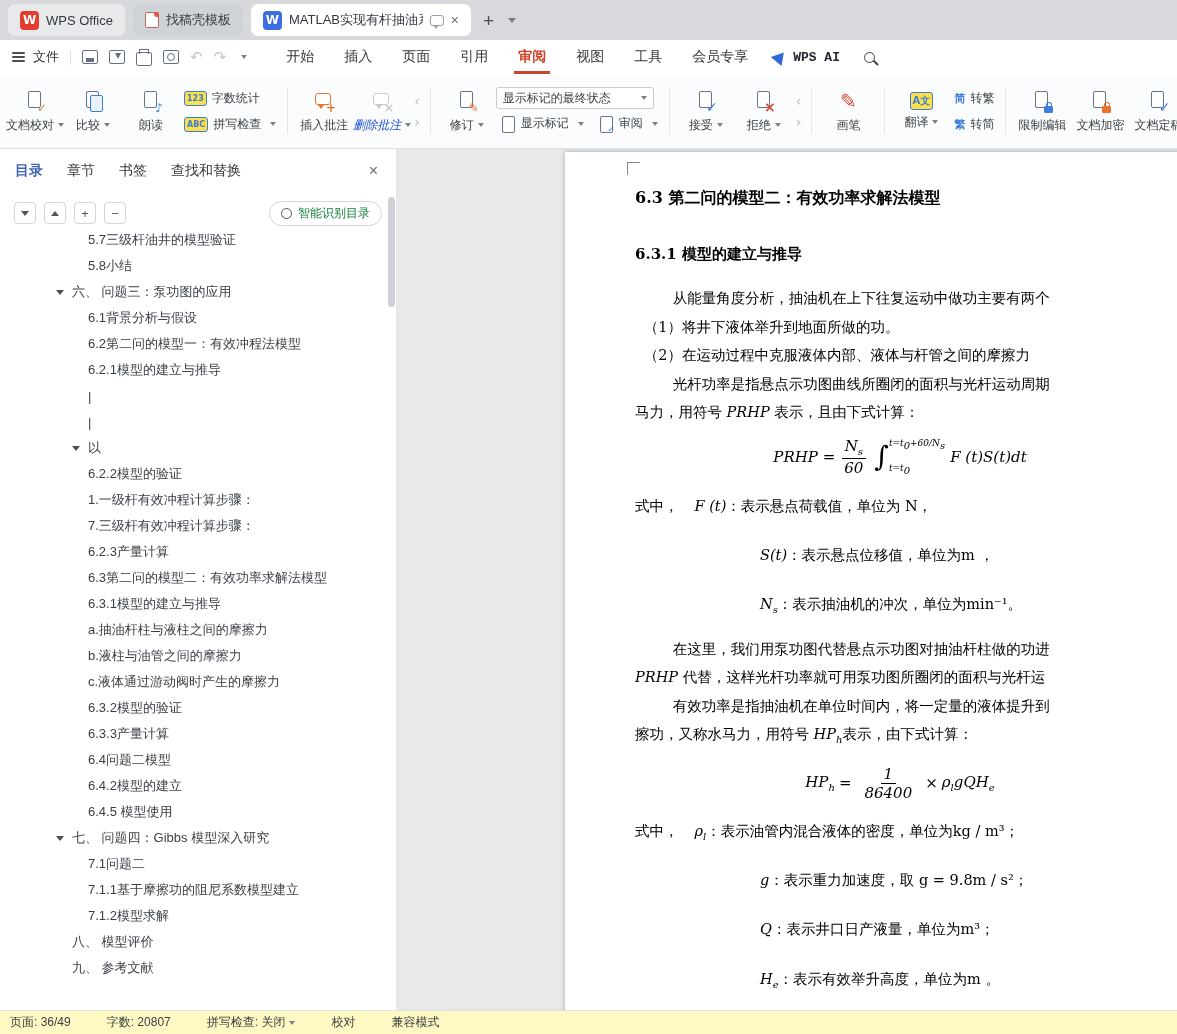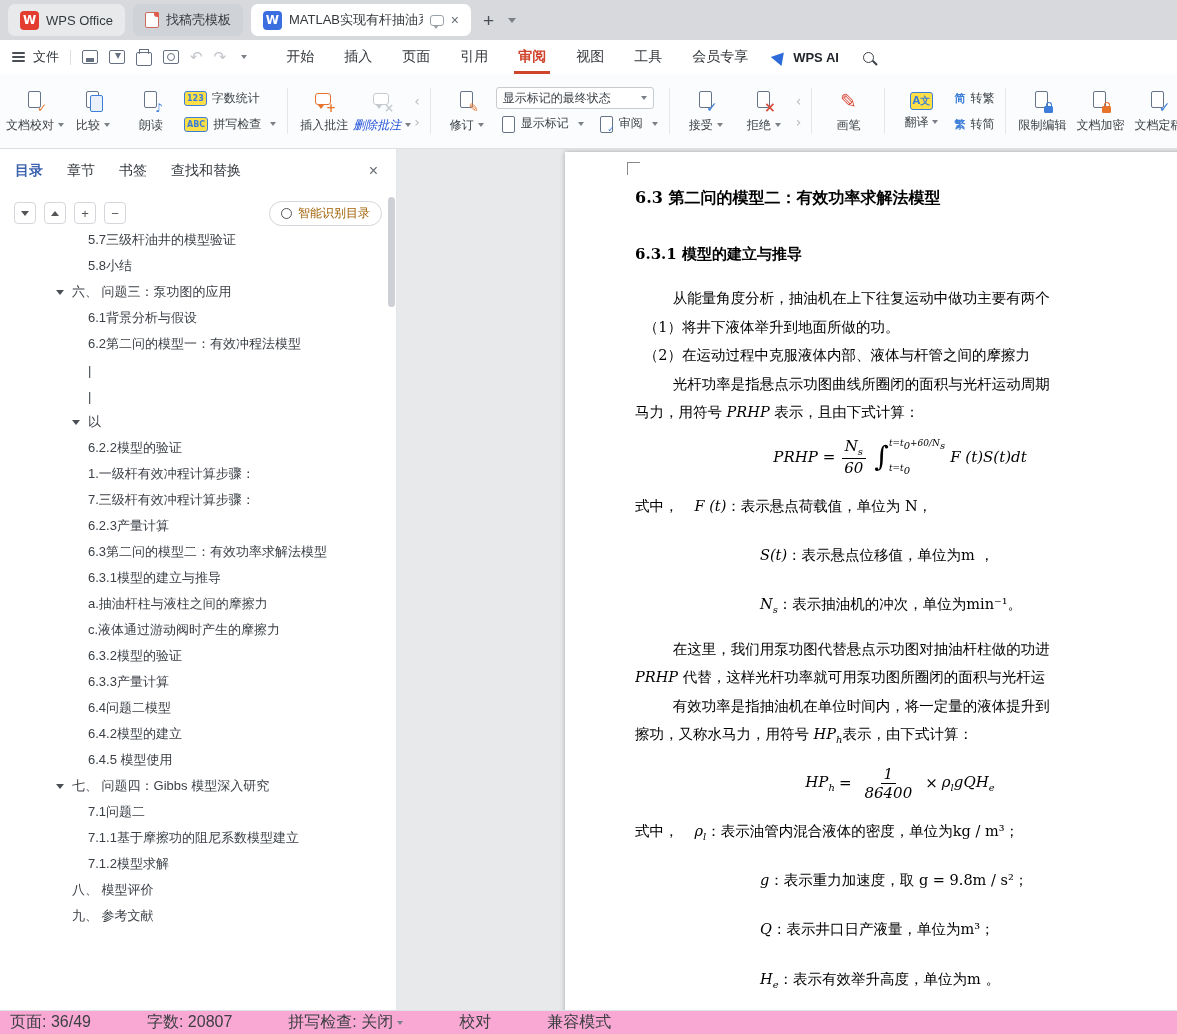--- a/index.html
+++ b/index.html
@@ -43,21 +43,21 @@
   .qic.print::before { content:""; position:absolute; left:2px; top:-4px; right:2px; height:4px;
                        border:1.3px solid #667083; border-bottom:none; }
   .qic.preview::after { content:""; position:absolute; left:3px; top:2px; width:6px; height:6px; border:1.3px solid #667083; border-radius:50%; }
   .qic.export::after { content:""; position:absolute; left:5px; top:2px; width:0; height:0;
                        border-left:3px solid transparent; border-right:3px solid transparent; border-top:6px solid #667083; }
   .undo,.redo { font-size:15px; color:#c0c4c9; font-family:"DejaVu Sans",sans-serif; line-height:1; }
   .menu-items { display:flex; align-items:stretch; margin-left:24px; }
   .mitem { display:flex; align-items:center; padding:0 15px; font-size:14px; color:#34383d; position:relative; }
   .mitem.active { color:#d0442c; font-weight:bold; }
   .mitem.active::after { content:""; position:absolute; left:11px; right:11px; bottom:0; height:3px; background:#d0442c; }
-  .wpsai { display:flex; align-items:center; gap:6px; margin-left:10px; font-size:13px; font-weight:bold; color:#23272d; }
+  .wpsai { display:flex; align-items:center; gap:6px; margin-left:10px; font-size:13px; font-weight:bold; color:#23272d;font-family:Liberation Mono, monospace; }
   .ailogo { width:0; height:0; border-left:7px solid transparent; border-right:7px solid transparent;
             border-bottom:12px solid #2f6bd8; transform:rotate(40deg); }
   .sicon { width:11px; height:11px; border:1.6px solid #3c4148; border-radius:50%; position:relative; margin:0 0 0 24px; align-self:center; }
   .sicon::after { content:""; position:absolute; width:6px; height:1.6px; background:#3c4148; transform:rotate(45deg); right:-5px; bottom:-2px; }
 
   
   .ribbon { display:flex; align-items:center; height:75px; background:#fbfcfd; border-bottom:1px solid #dcdfe3; padding:0 6px; overflow:hidden; }
   .rgroup { display:flex; align-items:center; height:62px; flex:none; }
   .rsep { width:1px; height:46px; background:#e4e6e9; margin:0 7px; flex:none; }
   .rbtn { border-radius:4px; }
@@ -100,21 +100,21 @@
   .panel-tabs { height:44px; display:flex; align-items:center; padding:0 15px; gap:24px; position:relative; flex:none; }
   .ptab { font-size:14px; color:#34383d; }
   .ptab.active { color:#3e64b0; font-weight:bold; }
   .pclose { position:absolute; right:18px; font-size:16px; color:#676c73; }
   .toc-toolbar { height:40px; display:flex; align-items:center; padding:0 14px; gap:8px; flex:none; }
   .tbtn { width:22px; height:22px; border:1px solid #d3d6da; border-radius:4px; display:flex; align-items:center;
           justify-content:center; color:#555; font-size:13px; background:#fff; line-height:1; }
   .cdown { width:0;height:0;border-left:4px solid transparent;border-right:4px solid transparent;border-top:5px solid #555; }
   .cup   { width:0;height:0;border-left:4px solid transparent;border-right:4px solid transparent;border-bottom:5px solid #555; }
   .smart { margin-left:auto; height:25px; border:1px solid #d3d6da; border-radius:13px; display:flex; align-items:center;
-           gap:6px; padding:0 11px; font-size:12px; color:#a16207; background:#fff; }
+           gap:6px; padding:0 11px; font-size:12px; color:#15803d; background:#fff; }
   .ring { width:11px; height:11px; border:1.5px solid #555; border-radius:50%; }
   .toc-list { flex:1; overflow:hidden; margin-top:-6px; }
   .toc-item { height:26px; display:flex; align-items:center; font-size:13px; color:#3a3f45; padding-left:88px;
               position:relative; white-space:nowrap; overflow:hidden; }
   .toc-item.lvl0 { padding-left:72px; }
   .tarrow { display:none; position:absolute; left:56px; top:11px; width:0; height:0;
             border-left:4px solid transparent; border-right:4px solid transparent; border-top:5px solid #4a4f55; }
   .toc-item.expand .tarrow { display:block; }
   .toc-item.lvl1.expand .tarrow { left:72px; }
   .sb-scroll { position:absolute; right:1px; top:48px; width:7px; height:110px; background:#cdd0d4; border-radius:4px; }
@@ -140,22 +140,22 @@
   .dlead { margin-right:16px; }
   .formula { width:530px; display:flex; align-items:center; justify-content:center; margin:10px 0 4px;
              font-style:italic; font-size:15px; }
   .frac { display:inline-flex; flex-direction:column; align-items:center; margin:0 6px; line-height:1.2; }
   .fnum { padding:0 3px; border-bottom:1.1px solid #000; }
   .fden { padding:0 3px; }
   .fint { font-style:normal; font-size:28px; line-height:30px; margin-left:2px; }
   .flims { display:inline-flex; flex-direction:column; justify-content:space-between; height:38px; font-size:9px; margin-right:5px; }
 
   
-  .statusbar { height:24px; background:#f9a8d4; border-top:1px solid #dfe1e4; display:flex; align-items:center;
-               font-size:16px; color:#3c4043; padding-left:10px; gap:56px; }
+  .statusbar { height:24px; background:#fef9c3; border-top:1px solid #dfe1e4; display:flex; align-items:center;
+               font-size:12px; color:#3c4043; padding-left:10px; gap:36px; }
   .sitem { display:flex; align-items:center; }
 </style>
 </head>
 <body>
 
 <div class="app">
 
   <div class="titlebar">
     <div class="tab home">
       <span class="wlogo red">W</span>
@@ -480,20 +480,24 @@
           <div class="toc-item lvl1 cont">
 
             <span>6.1背景分析与假设</span>
           </div>
 
           <div class="toc-item lvl1 cont">
 
             <span>6.2第二问的模型一：有效冲程法模型</span>
           </div>
 
+          <div class="toc-item lvl1 cont">
+
+            <span>6.2.1模型的建立与推导</span>
+          </div>
 
           <div class="toc-item lvl1 cont">
 
             <span>|</span>
           </div>
 
           <div class="toc-item lvl1 cont">
 
             <span>|</span>
           </div>
@@ -532,20 +536,24 @@
           <div class="toc-item lvl1 cont">
 
             <span>6.3.1模型的建立与推导</span>
           </div>
 
           <div class="toc-item lvl1 cont">
 
             <span>a.抽油杆柱与液柱之间的摩擦力</span>
           </div>
 
+          <div class="toc-item lvl1 cont">
+
+            <span>b.液柱与油管之间的摩擦力</span>
+          </div>
 
           <div class="toc-item lvl1 cont">
 
             <span>c.液体通过游动阀时产生的摩擦力</span>
           </div>
 
           <div class="toc-item lvl1 cont">
 
             <span>6.3.2模型的验证</span>
           </div>

